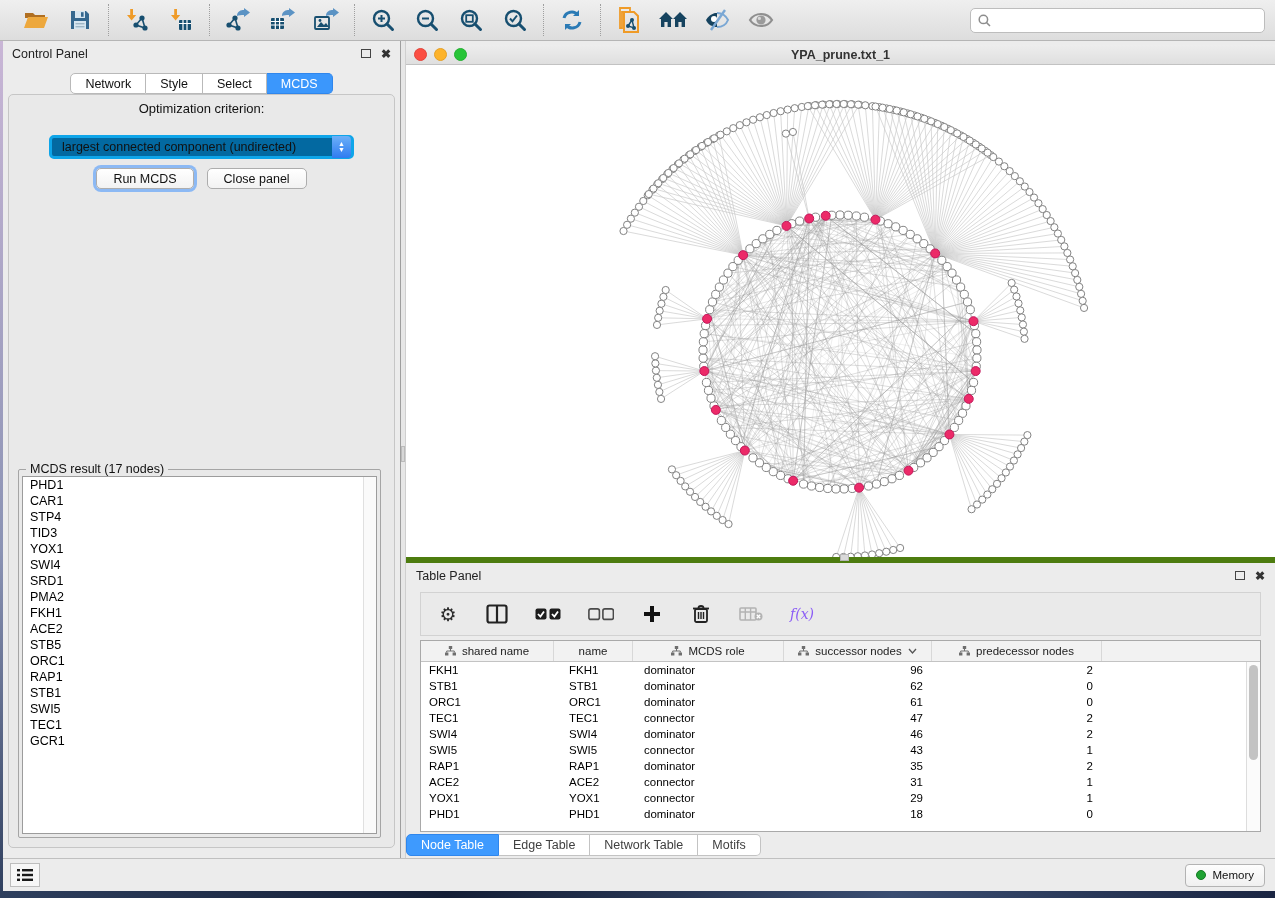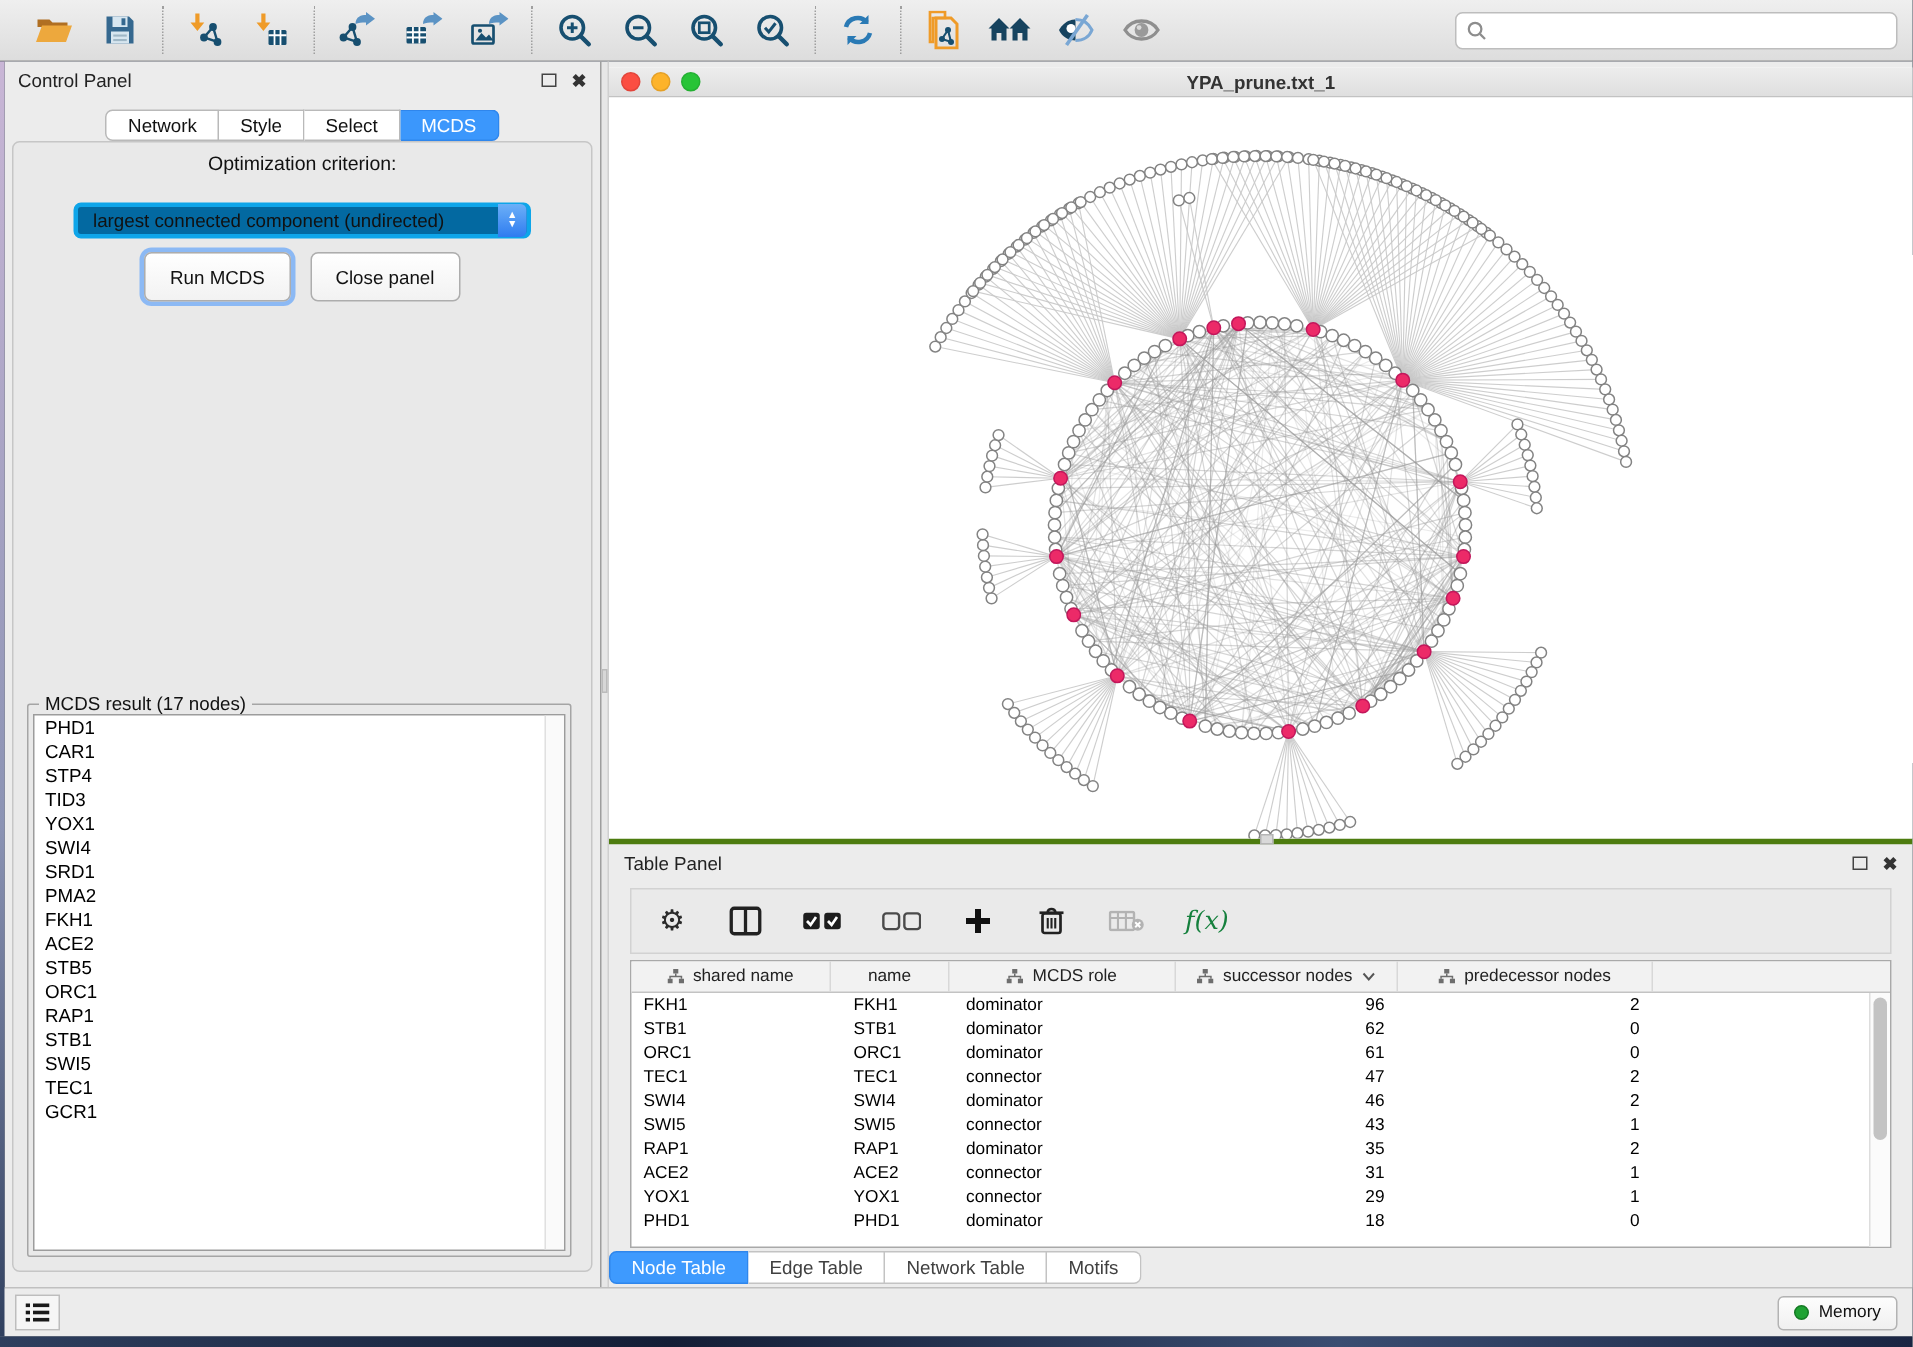--- a/index.html
+++ b/index.html
@@ -27,47 +27,47 @@
   .cp-tab{height:21px;padding:0 14px;display:flex;align-items:center;background:#fff;border:1px solid #b9b9b9;border-left:none;font-size:12.5px;color:#111}
   .cp-tab:first-child{border-left:1px solid #b9b9b9;border-radius:5px 0 0 5px}
   .cp-tab:last-child{border-radius:0 5px 5px 0}
   .cp-tab.active{background:#3b97fc;border-color:#2f86ec;color:#fff}
   .cp-content{position:absolute;left:5px;right:5px;top:53px;bottom:10px;background:#e9e9e9;border:1px solid #c6c6c6;border-radius:5px}
   .opt-label{text-align:center;margin-top:6px;font-size:13px;color:#111}
   .dropdown{position:absolute;left:40px;right:40px;top:40px;height:24px;background:#0369a1;border:3px solid #0ea5e9;border-radius:5px;display:flex;align-items:center}
   .dropdown .val{flex:1;padding-left:10px;font-size:12.5px;color:#111;white-space:nowrap;overflow:hidden}
   .dropdown .stepper{width:19px;height:22px;margin:0;background:linear-gradient(#6cb0f8,#2f7cf0);border-radius:0 4px 4px 0;display:flex;flex-direction:column;align-items:center;justify-content:center;color:#fff;font-size:7px;line-height:6px}
   .btn-row{position:absolute;left:0;right:0;top:73px;display:flex;justify-content:center;gap:13px}
-  .mac-btn{height:33px;padding:0 16px;background:linear-gradient(#ffffff,#f2f2f2);border:1px solid #adadad;border-radius:5px;font-size:12.5px;color:#111;display:flex;align-items:center}
+  .mac-btn{height:21px;padding:0 16px;background:linear-gradient(#ffffff,#f2f2f2);border:1px solid #adadad;border-radius:5px;font-size:12.5px;color:#111;display:flex;align-items:center}
   .mac-btn.focused{box-shadow:0 0 0 3px rgba(90,160,250,.65)}
   .groupbox{position:absolute;left:9px;right:13px;top:374px;bottom:9px;border:1px solid #a5a5a5;border-radius:2px;background:#e9e9e9}
   .groupbox .legend{position:absolute;top:-8px;left:7px;background:#e9e9e9;padding:0 4px;font-size:12.5px;color:#111}
   .mcds-list{position:absolute;left:3px;right:3px;top:6px;bottom:3px;background:#fff;border:1px solid #9c9c9c;overflow:hidden}
   .mcds-scroll{position:absolute;top:0;bottom:0;right:0;width:13px;background:#fafafa;border-left:1px solid #e0e0e0}
   .mcds-item{height:16px;line-height:16px;padding-left:7px;font-size:12.5px;color:#000}
 
   
   .vsplit{position:absolute;left:400px;top:41px;bottom:40px;width:6px;background:#e7e7e7;border-left:1px solid #9e9e9e;border-right:1px solid #cfcfcf}
   .vsplit .grip{position:absolute;top:405px;left:0;width:4px;height:16px;background:#d7d7d7;border:1px solid #bbb}
 
   
   .right-panel{position:absolute;left:406px;right:0;top:41px;bottom:40px;background:#ececec}
-  .net-window{position:absolute;left:0;right:0;top:4px;height:518px;background:#fff;border-bottom:4px solid #4d7c0f}
+  .net-window{position:absolute;left:0;right:0;top:4px;height:518px;background:#fff;border-bottom:6px solid #4d7c0f}
   .net-titlebar{height:20px;background:linear-gradient(#ededed,#dfdfdf);border-bottom:1px solid #c2c2c2;display:flex;align-items:center;padding:0 8px;position:relative}
   .tl{width:13px;height:13px;border-radius:50%;margin-right:7px}
   .net-title{position:absolute;left:0;right:0;text-align:center;font-size:12.5px;font-weight:700;color:#333;pointer-events:none}
   .net-canvas{position:absolute;left:0;right:0;top:20px;bottom:0;background:#fff;overflow:hidden}
   .hgrip{position:absolute;left:434px;bottom:-4px;width:9px;height:7px;background:#d9d9d9;border:1px solid #b5b5b5;z-index:5}
 
   
   .table-panel{position:absolute;left:0;right:0;top:522px;bottom:0;background:#ececec}
   .tp-titlebar{height:25px;display:flex;align-items:center;padding:0 10px;font-size:12.5px;color:#222}
   .tp-toolbar{position:absolute;left:14px;right:14px;top:29px;height:44px;background:#eaeaea;border:1px solid #d2d2d2;display:flex;align-items:center;gap:27px;padding:0 16px}
   .tp-tool{display:flex;align-items:center;justify-content:center;min-width:22px;height:24px}
-  .fx{font-family:"DejaVu Serif",serif;font-style:italic;font-size:17px;color:#15803d}
+  .fx{font-family:"DejaVu Serif",serif;font-style:italic;font-size:14px;color:#8b5cf6}
   .gear-glyph{font-size:19px;color:#2b2b2b;line-height:1}
   .ntable{position:absolute;left:14px;right:14px;top:77px;height:192px;background:#fff;border:1px solid #a9a9a9}
   .thead{display:grid;grid-template-columns:133px 79px 151px 148px 170px 1fr;height:21px;background:#f2f2f2;border-bottom:1px solid #c3c3c3}
   .th{display:flex;align-items:center;justify-content:center;gap:6px;font-size:11.5px;color:#222;border-right:1px solid #d8d8d8;overflow:hidden}
   .th:last-child{border-right:none}
   .tbody{position:absolute;left:0;right:0;top:21px;bottom:0;overflow:hidden}
   .trow{display:grid;grid-template-columns:133px 79px 151px 148px 170px 1fr;height:16px;line-height:16px;font-size:11.5px;color:#000}
   .td{white-space:nowrap;overflow:hidden}
   .td.c0{padding-left:8px}.td.c1{padding-left:15px}.td.c2{padding-left:11px}
   .td.num{text-align:right;padding-right:9px}

